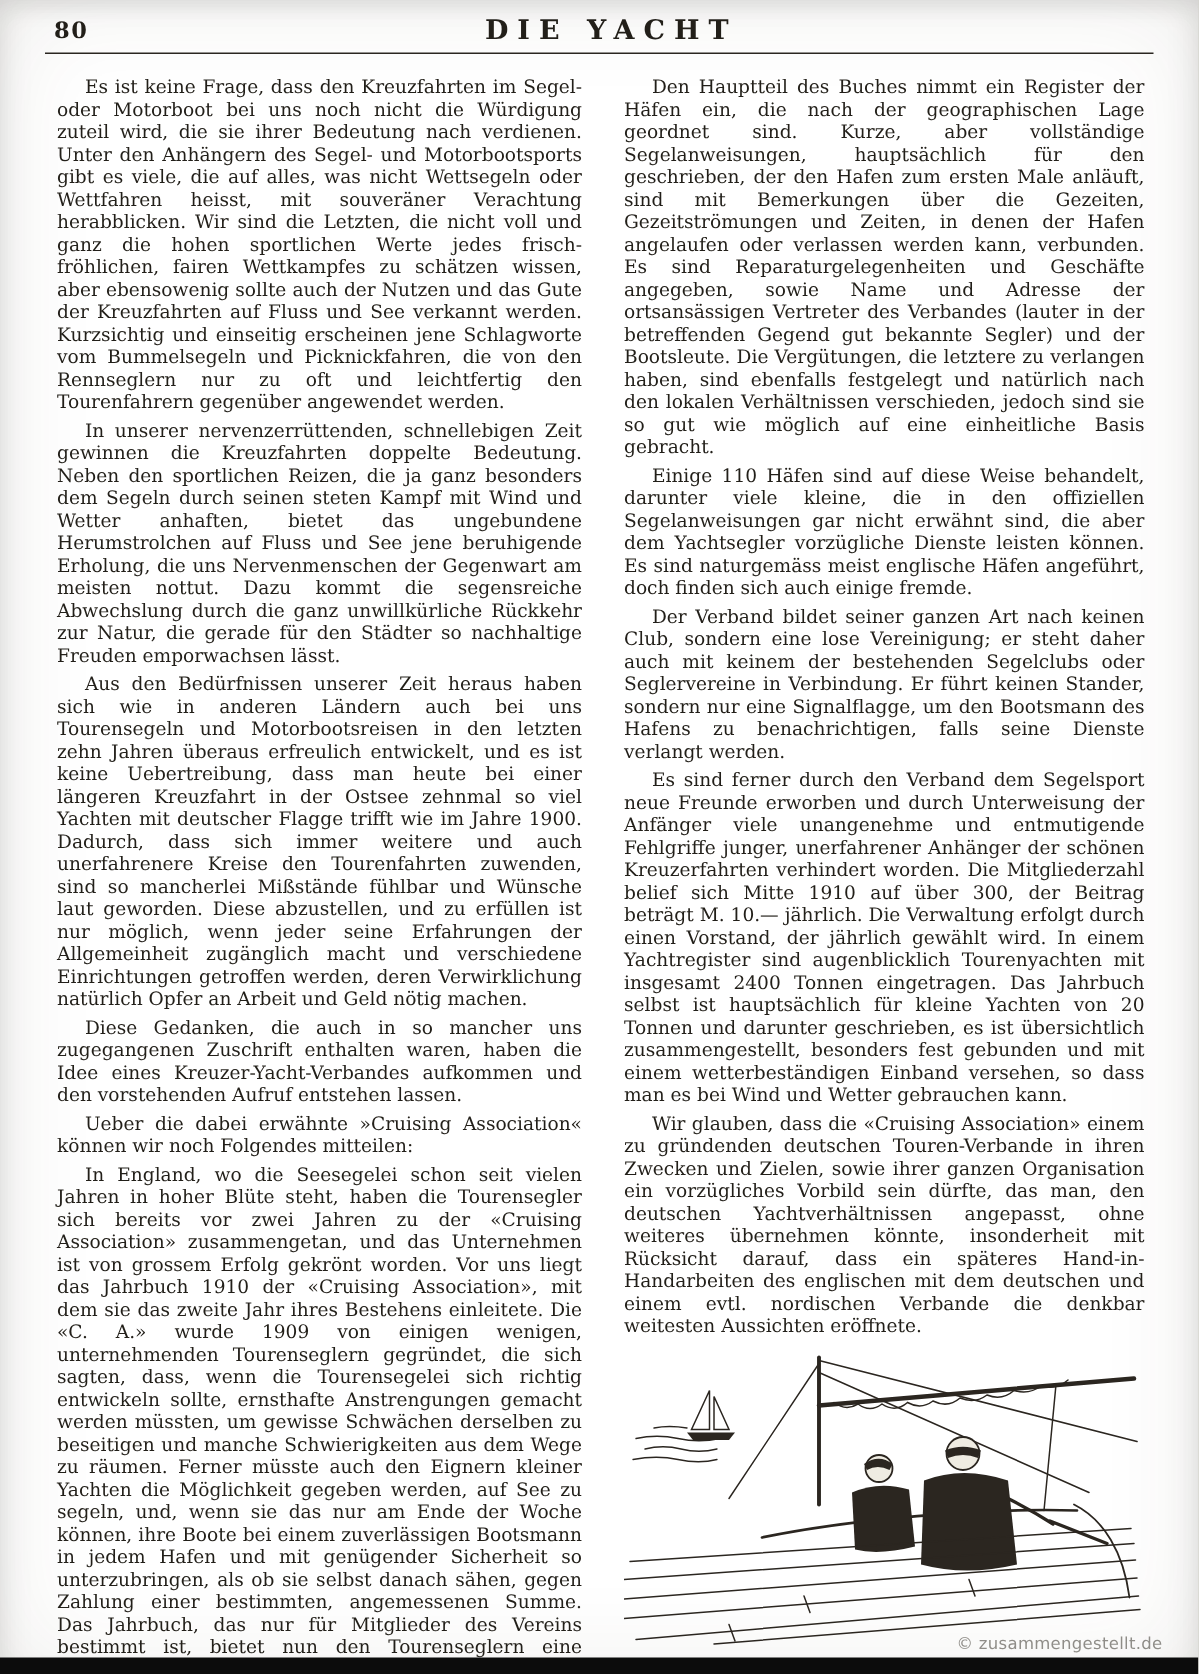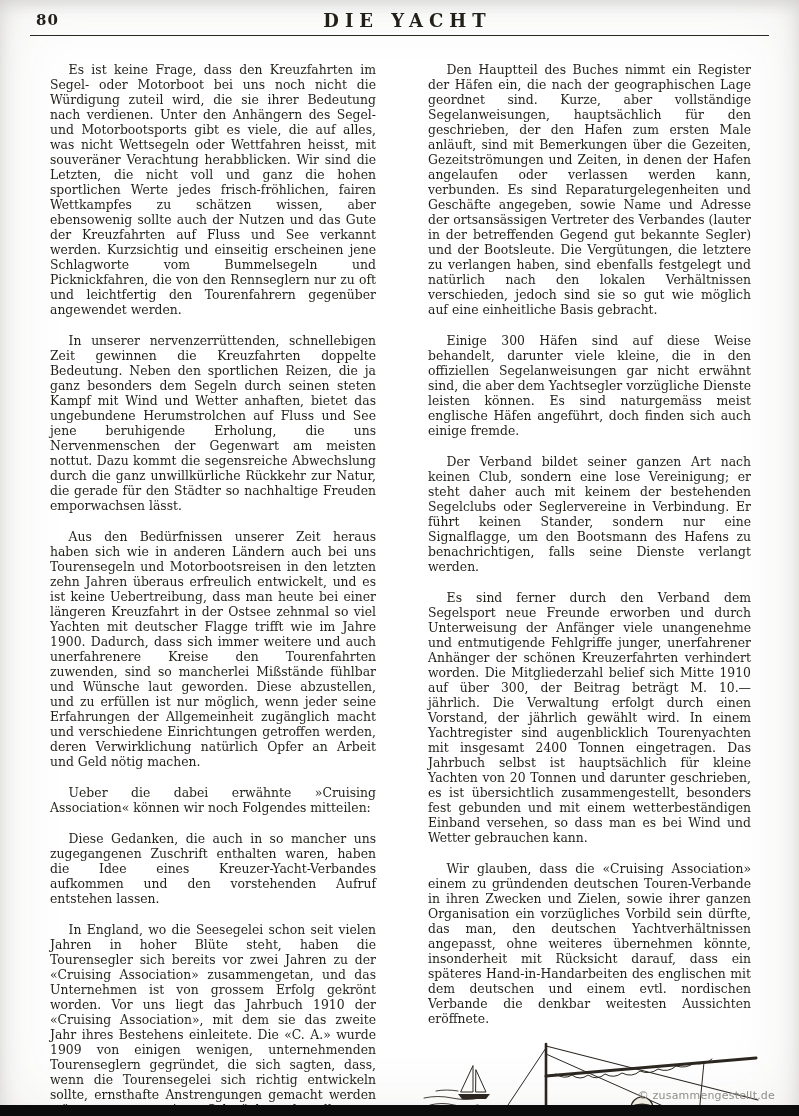--- a/index.html
+++ b/index.html
@@ -35,21 +35,21 @@
     gap:20px;
     padding:10px 32px 0 34px;
     font-size:12.4px;
     line-height:15px;
     text-align:justify;
     hyphens:auto;
     -webkit-hyphens:auto;
   }
   .col-left{width:358px;flex:0 0 358px;}
   .col-right{width:355px;flex:0 0 355px;}
-  .para{margin:16px;text-indent:1.5em;}
+  .para{margin:4px;text-indent:1.5em;}
   .illustration{
     margin:12px 0 0 4px;
     padding:0;
   }
   .illustration svg{display:block;}
   .ink{stroke:#2b2620;fill:none;stroke-linecap:round;}
   .watermark{
     position:absolute;right:24px;bottom:14px;
     font-family:"DejaVu Sans","Liberation Sans",sans-serif;
     font-size:11px;color:#8f8d88;letter-spacing:.2px;
@@ -68,29 +68,29 @@
     <span class="page-number">80</span>
     <h1 class="page-title">DIE YACHT</h1>
   </header>
   <div class="header-rule"></div>
 
   <main class="columns">
     <section class="col col-left">
         <p class="para">Es ist keine Frage, dass den Kreuzfahrten im Segel- oder Motorboot bei uns noch nicht die Würdigung zuteil wird, die sie ihrer Bedeutung nach verdienen. Unter den Anhängern des Segel- und Motorbootsports gibt es viele, die auf alles, was nicht Wettsegeln oder Wettfahren heisst, mit souveräner Verachtung herabblicken. Wir sind die Letzten, die nicht voll und ganz die hohen sportlichen Werte jedes frisch-fröhlichen, fairen Wettkampfes zu schätzen wissen, aber ebensowenig sollte auch der Nutzen und das Gute der Kreuzfahrten auf Fluss und See verkannt werden. Kurzsichtig und einseitig erscheinen jene Schlagworte vom Bummelsegeln und Picknickfahren, die von den Rennseglern nur zu oft und leichtfertig den Tourenfahrern gegenüber angewendet werden.</p>
         <p class="para">In unserer nervenzerrüttenden, schnellebigen Zeit gewinnen die Kreuzfahrten doppelte Bedeutung. Neben den sportlichen Reizen, die ja ganz besonders dem Segeln durch seinen steten Kampf mit Wind und Wetter anhaften, bietet das ungebundene Herumstrolchen auf Fluss und See jene beruhigende Erholung, die uns Nervenmenschen der Gegenwart am meisten nottut. Dazu kommt die segensreiche Abwechslung durch die ganz unwillkürliche Rückkehr zur Natur, die gerade für den Städter so nachhaltige Freuden emporwachsen lässt.</p>
         <p class="para">Aus den Bedürfnissen unserer Zeit heraus haben sich wie in anderen Ländern auch bei uns Tourensegeln und Motorbootsreisen in den letzten zehn Jahren überaus erfreulich entwickelt, und es ist keine Uebertreibung, dass man heute bei einer längeren Kreuzfahrt in der Ostsee zehnmal so viel Yachten mit deutscher Flagge trifft wie im Jahre 1900. Dadurch, dass sich immer weitere und auch unerfahrenere Kreise den Tourenfahrten zuwenden, sind so mancherlei Mißstände fühlbar und Wünsche laut geworden. Diese abzustellen, und zu erfüllen ist nur möglich, wenn jeder seine Erfahrungen der Allgemeinheit zugänglich macht und verschiedene Einrichtungen getroffen werden, deren Verwirklichung natürlich Opfer an Arbeit und Geld nötig machen.</p>
+        <p class="para">Diese Gedanken, die auch in so mancher uns zugegangenen Zuschrift enthalten waren, haben die Idee eines Kreuzer-Yacht-Verbandes aufkommen und den vorstehenden Aufruf entstehen lassen.</p>
         <p class="para">Ueber die dabei erwähnte »Cruising Association« können wir noch Folgendes mitteilen:</p>
-        <p class="para">Diese Gedanken, die auch in so mancher uns zugegangenen Zuschrift enthalten waren, haben die Idee eines Kreuzer-Yacht-Verbandes aufkommen und den vorstehenden Aufruf entstehen lassen.</p>
         <p class="para">In England, wo die Seesegelei schon seit vielen Jahren in hoher Blüte steht, haben die Tourensegler sich bereits vor zwei Jahren zu der «Cruising Association» zusammengetan, und das Unternehmen ist von grossem Erfolg gekrönt worden. Vor uns liegt das Jahrbuch 1910 der «Cruising Association», mit dem sie das zweite Jahr ihres Bestehens einleitete. Die «C. A.» wurde 1909 von einigen wenigen, unternehmenden Tourenseglern gegründet, die sich sagten, dass, wenn die Tourensegelei sich richtig entwickeln sollte, ernsthafte Anstrengungen gemacht werden müssten, um gewisse Schwächen derselben zu beseitigen und manche Schwierigkeiten aus dem Wege zu räumen. Ferner müsste auch den Eignern kleiner Yachten die Möglichkeit gegeben werden, auf See zu segeln, und, wenn sie das nur am Ende der Woche können, ihre Boote bei einem zuverlässigen Bootsmann in jedem Hafen und mit genügender Sicherheit so unterzubringen, als ob sie selbst danach sähen, gegen Zahlung einer bestimmten, angemessenen Summe. Das Jahrbuch, das nur für Mitglieder des Vereins bestimmt ist, bietet nun den Tourenseglern eine Menge wertvoller Informationen und Anregungen.</p>
       </section>
 
     <section class="col col-right">
       <div>
           <p class="para">Den Hauptteil des Buches nimmt ein Register der Häfen ein, die nach der geographischen Lage geordnet sind. Kurze, aber vollständige Segelanweisungen, hauptsächlich für den geschrieben, der den Hafen zum ersten Male anläuft, sind mit Bemerkungen über die Gezeiten, Gezeitströmungen und Zeiten, in denen der Hafen angelaufen oder verlassen werden kann, verbunden. Es sind Reparaturgelegenheiten und Geschäfte angegeben, sowie Name und Adresse der ortsansässigen Vertreter des Verbandes (lauter in der betreffenden Gegend gut bekannte Segler) und der Bootsleute. Die Vergütungen, die letztere zu verlangen haben, sind ebenfalls festgelegt und natürlich nach den lokalen Verhältnissen verschieden, jedoch sind sie so gut wie möglich auf eine einheitliche Basis gebracht.</p>
-          <p class="para">Einige 300 Häfen sind auf diese Weise behandelt, darunter viele kleine, die in den offiziellen Segelanweisungen gar nicht erwähnt sind, die aber dem Yachtsegler vorzügliche Dienste leisten können. Es sind naturgemäss meist englische Häfen angeführt, doch finden sich auch einige fremde.</p>
+          <p class="para">Einige 110 Häfen sind auf diese Weise behandelt, darunter viele kleine, die in den offiziellen Segelanweisungen gar nicht erwähnt sind, die aber dem Yachtsegler vorzügliche Dienste leisten können. Es sind naturgemäss meist englische Häfen angeführt, doch finden sich auch einige fremde.</p>
           <p class="para">Der Verband bildet seiner ganzen Art nach keinen Club, sondern eine lose Vereinigung; er steht daher auch mit keinem der bestehenden Segelclubs oder Seglervereine in Verbindung. Er führt keinen Stander, sondern nur eine Signalflagge, um den Bootsmann des Hafens zu benachrichtigen, falls seine Dienste verlangt werden.</p>
           <p class="para">Es sind ferner durch den Verband dem Segelsport neue Freunde erworben und durch Unterweisung der Anfänger viele unangenehme und entmutigende Fehlgriffe junger, unerfahrener Anhänger der schönen Kreuzerfahrten verhindert worden. Die Mitgliederzahl belief sich Mitte 1910 auf über 300, der Beitrag beträgt M. 10.— jährlich. Die Verwaltung erfolgt durch einen Vorstand, der jährlich gewählt wird. In einem Yachtregister sind augenblicklich Tourenyachten mit insgesamt 2400 Tonnen eingetragen. Das Jahrbuch selbst ist hauptsächlich für kleine Yachten von 20 Tonnen und darunter geschrieben, es ist übersichtlich zusammengestellt, besonders fest gebunden und mit einem wetterbeständigen Einband versehen, so dass man es bei Wind und Wetter gebrauchen kann.</p>
           <p class="para">Wir glauben, dass die «Cruising Association» einem zu gründenden deutschen Touren-Verbande in ihren Zwecken und Zielen, sowie ihrer ganzen Organisation ein vorzügliches Vorbild sein dürfte, das man, den deutschen Yachtverhältnissen angepasst, ohne weiteres übernehmen könnte, insonderheit mit Rücksicht darauf, dass ein späteres Hand-in-Handarbeiten des englischen mit dem deutschen und einem evtl. nordischen Verbande die denkbar weitesten Aussichten eröffnete.</p>
         </div>
 
       <figure class="illustration">
         <svg width="345" height="195" viewBox="0 0 345 195" xmlns="http://www.w3.org/2000/svg">
 
           <g class="ink" stroke-width="0.9">
             <path d="M8 56 q14 -3 28 0 t28 0"></path>

